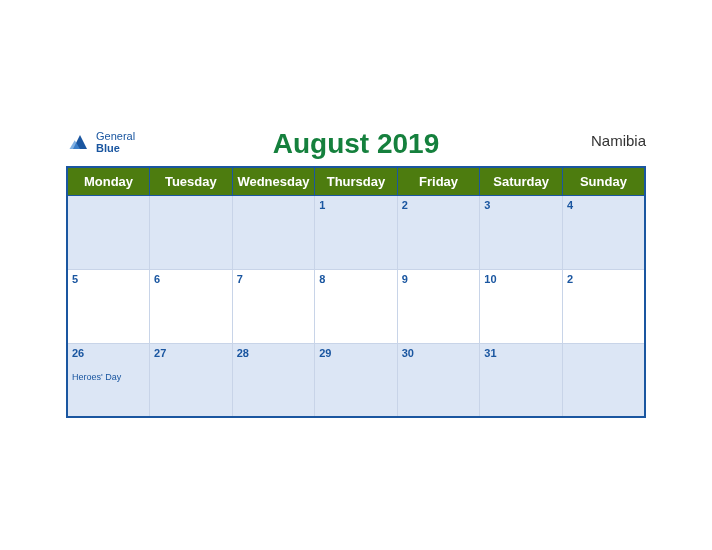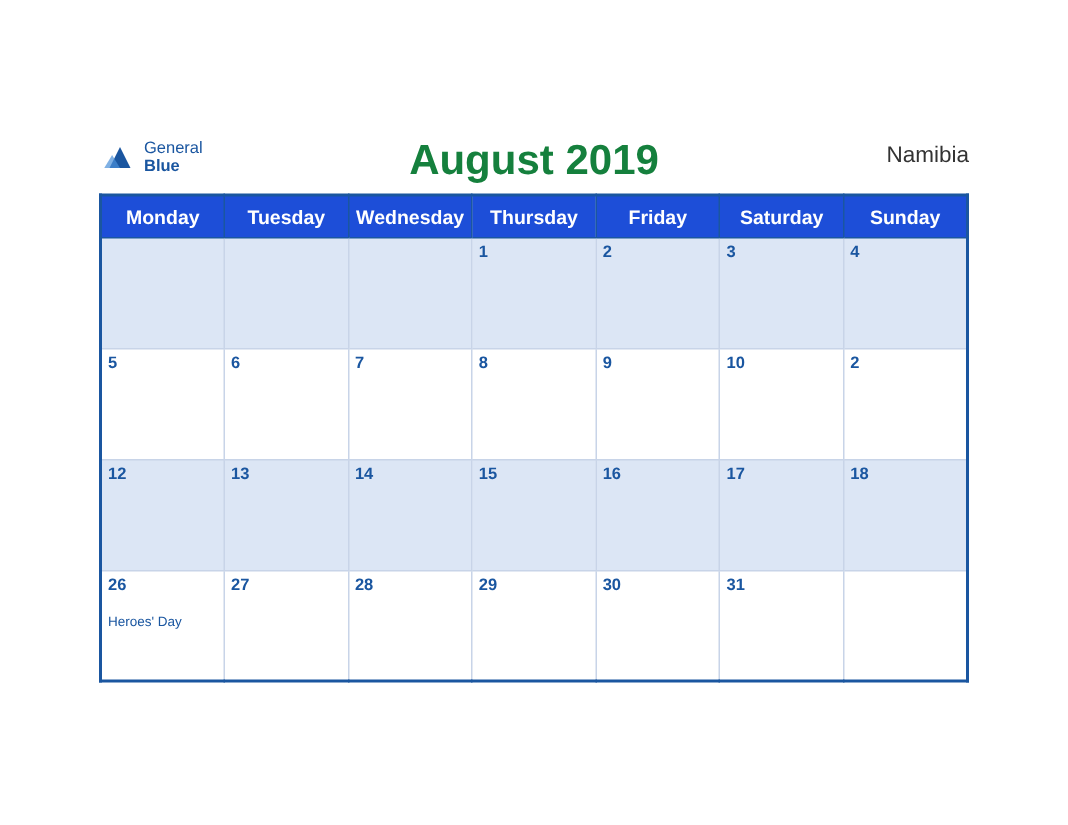--- a/index.html
+++ b/index.html
@@ -55,21 +55,21 @@
       top: 4px;
       font-size: 15px;
       color: #333;
     }
     .calendar-grid {
       width: 100%;
       border-collapse: collapse;
       border: 2px solid #1a56a0;
     }
     .calendar-grid th {
-      background-color: #1d4ed8;
+      background-color: #4d7c0f;
       color: #fff;
       font-size: 13px;
       font-weight: bold;
       text-align: center;
       padding: 6px 4px;
       border: 1px solid #1a56a0;
     }
     .calendar-grid td {
       width: calc(100% / 7);
       height: 74px;
@@ -163,43 +163,20 @@
           </td>
           <td>
             <div class="day-number">10</div>
           </td>
           <td>
             <div class="day-number">2</div>
           </td>
         </tr>
         <tr>
           <td>
-            <div class="day-number">12</div>
-          </td>
-          <td>
-            <div class="day-number">13</div>
-          </td>
-          <td>
-            <div class="day-number">14</div>
-          </td>
-          <td>
-            <div class="day-number">15</div>
-          </td>
-          <td>
-            <div class="day-number">16</div>
-          </td>
-          <td>
-            <div class="day-number">17</div>
-          </td>
-          <td>
-            <div class="day-number">18</div>
-          </td>
-        </tr>
-        <tr>
-          <td>
             <div class="day-number">26</div>
             <div class="holiday-label">Heroes' Day</div>
           </td>
           <td>
             <div class="day-number">27</div>
           </td>
           <td>
             <div class="day-number">28</div>
           </td>
           <td>

